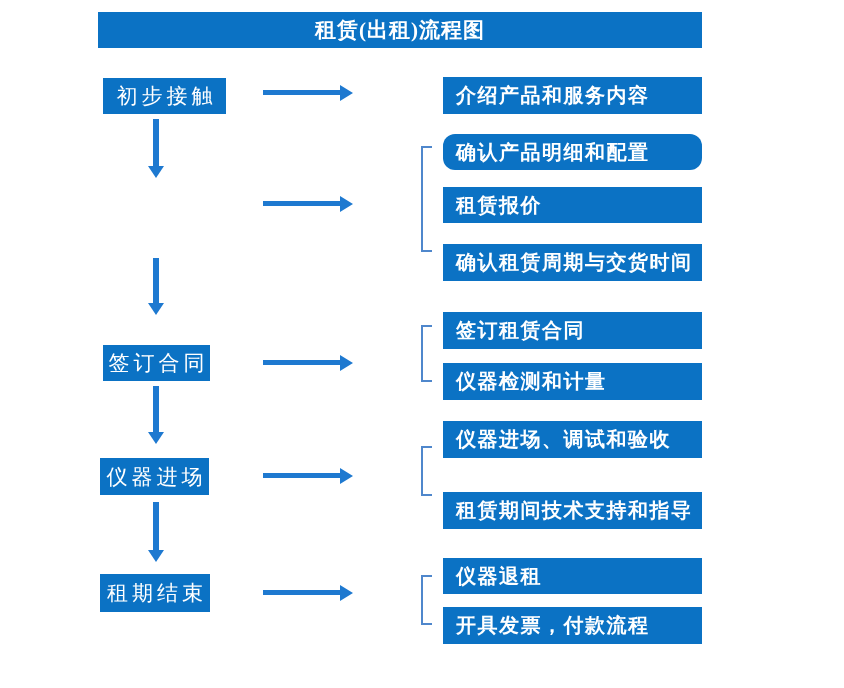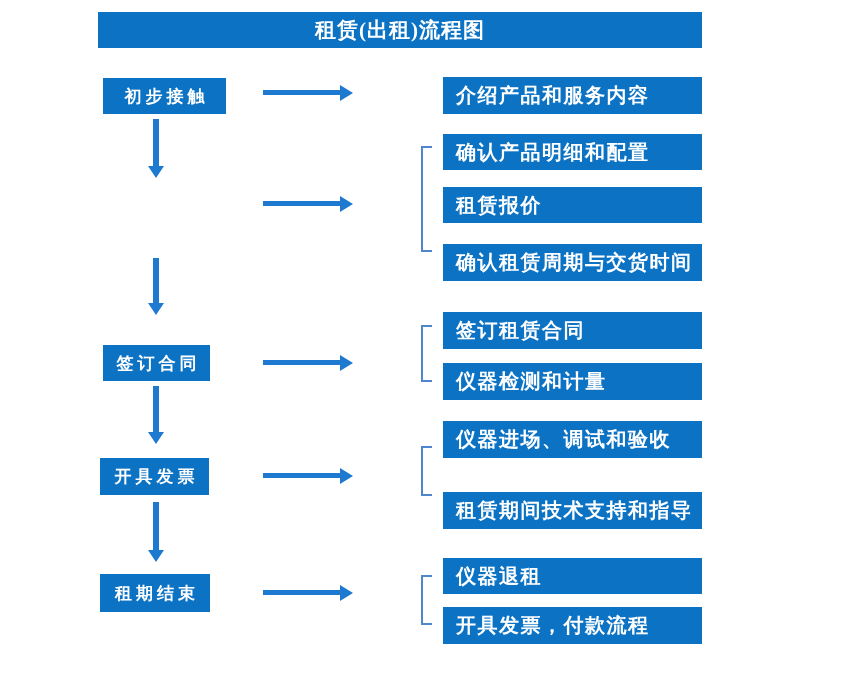--- a/index.html
+++ b/index.html
@@ -26,22 +26,22 @@
     color: var(--text-white);
     font-weight: bold;
     font-size: 21px;
     letter-spacing: 1px;
     display: flex; align-items: center; justify-content: center;
   }
   .step-box {
     position: absolute;
     background: var(--box-blue);
     color: var(--text-white);
-    font-weight: bold;
-    font-size: 17px;
+    font-weight: normal;
+    font-size: 21px;
     letter-spacing: 4px;
     display: flex; align-items: center; justify-content: center;
     text-indent: 4px; 
   }
   .detail-box {
     position: absolute;
     left: 443px; width: 259px;
     background: var(--box-blue);
     color: var(--text-white);
     font-weight: bold;
@@ -90,42 +90,42 @@
 </style>
 </head>
 <body>
 
 <div class="canvas">
 
   <div class="title-bar">租赁(出租)流程图</div>
 
   <div class="step-box" style="left:103px; top:78px;  width:123px; height:36px;">初步接触</div>
   <div class="step-box" style="left:103px; top:345px; width:107px; height:36px;">签订合同</div>
-  <div class="step-box" style="left:100px; top:458px; width:109px; height:37px;">开具发票</div>
+  <div class="step-box" style="left:100px; top:458px; width:109px; height:37px;">仪器进场</div>
   <div class="step-box" style="left:100px; top:574px; width:110px; height:38px;">租期结束</div>
 
   <div class="varrow" style="top:119px; height:47px;"></div>
   <div class="varrow" style="top:258px; height:45px;"></div>
   <div class="varrow" style="top:386px; height:46px;"></div>
   <div class="varrow" style="top:502px; height:48px;"></div>
 
   <div class="harrow" style="top:90px;"></div>
   <div class="harrow" style="top:201px;"></div>
   <div class="harrow" style="top:360px;"></div>
   <div class="harrow" style="top:473px;"></div>
   <div class="harrow" style="top:590px;"></div>
 
   <div class="bracket" style="top:146px; height:106px;"></div>
   <div class="bracket" style="top:325px; height:57px;"></div>
   <div class="bracket" style="top:446px; height:50px;"></div>
   <div class="bracket" style="top:575px; height:50px;"></div>
 
   <div class="detail-box" style="top:77px;  height:37px;">介绍产品和服务内容</div>
 
-  <div class="detail-box" style="top:134px; height:36px;">确认产品明细和配置</div>
+  <div class="detail-box" style="top:134px; height:36px;border-radius:12px;">确认产品明细和配置</div>
   <div class="detail-box" style="top:187px; height:36px;">租赁报价</div>
   <div class="detail-box" style="top:244px; height:37px;">确认租赁周期与交货时间</div>
 
   <div class="detail-box" style="top:312px; height:37px;text-align:right;">签订租赁合同</div>
   <div class="detail-box" style="top:363px; height:37px;">仪器检测和计量</div>
 
   <div class="detail-box" style="top:421px; height:37px;">仪器进场、调试和验收</div>
   <div class="detail-box" style="top:492px; height:37px;">租赁期间技术支持和指导</div>
 
   <div class="detail-box" style="top:558px; height:36px;">仪器退租</div>

